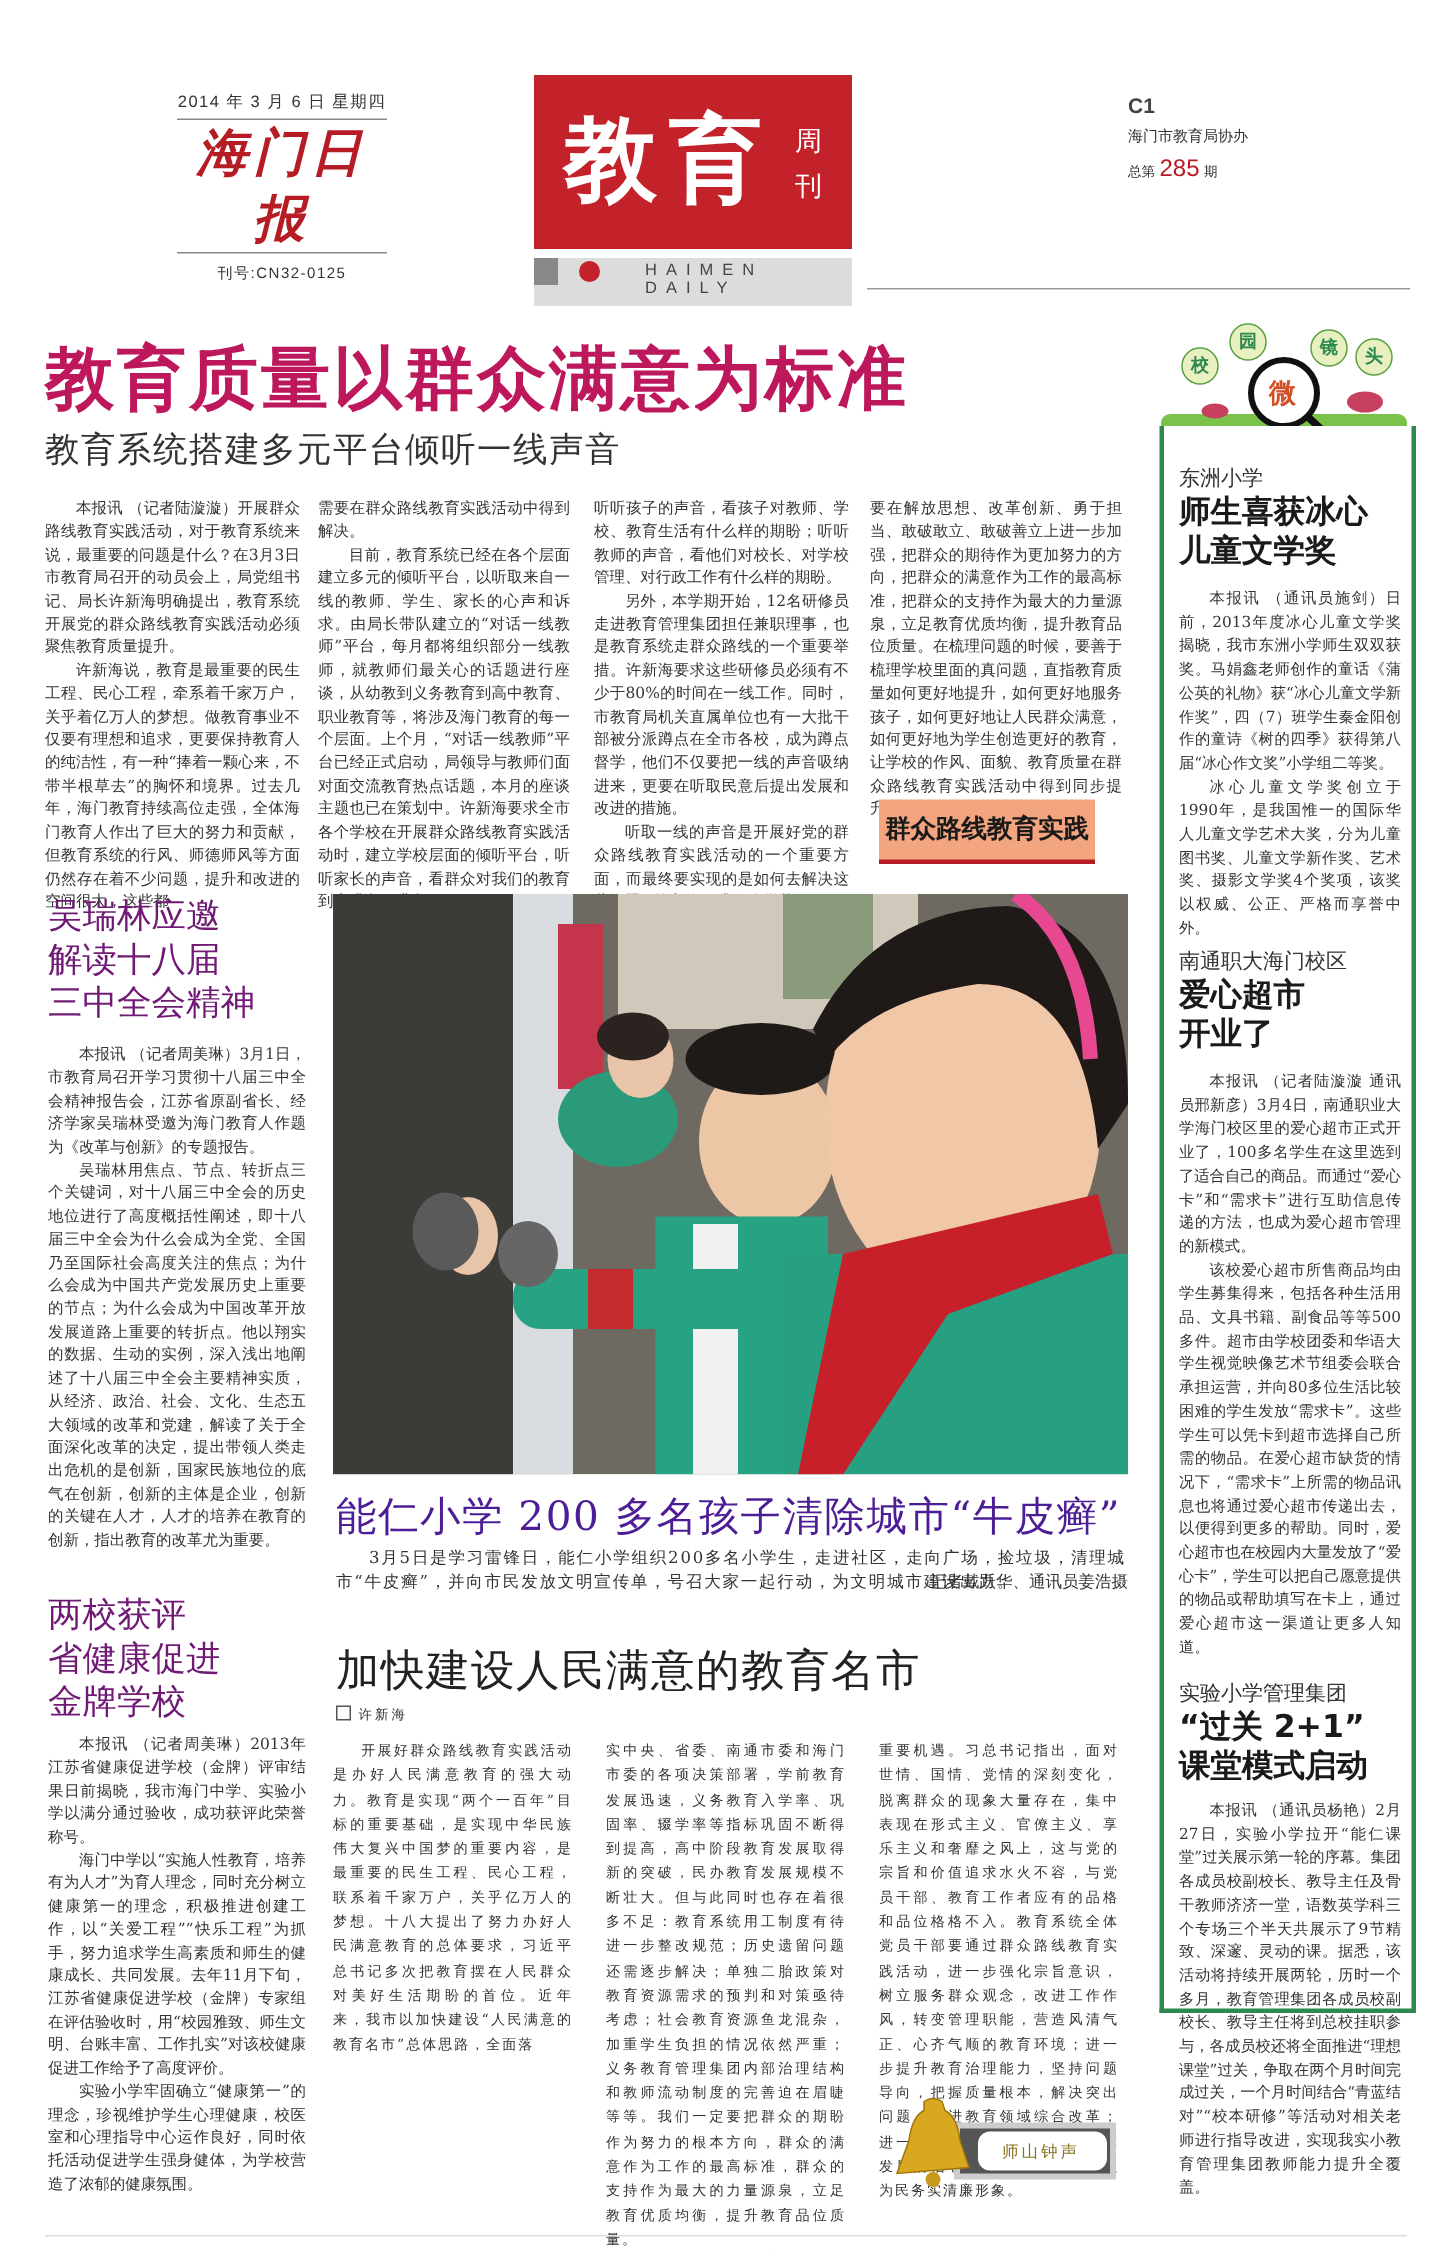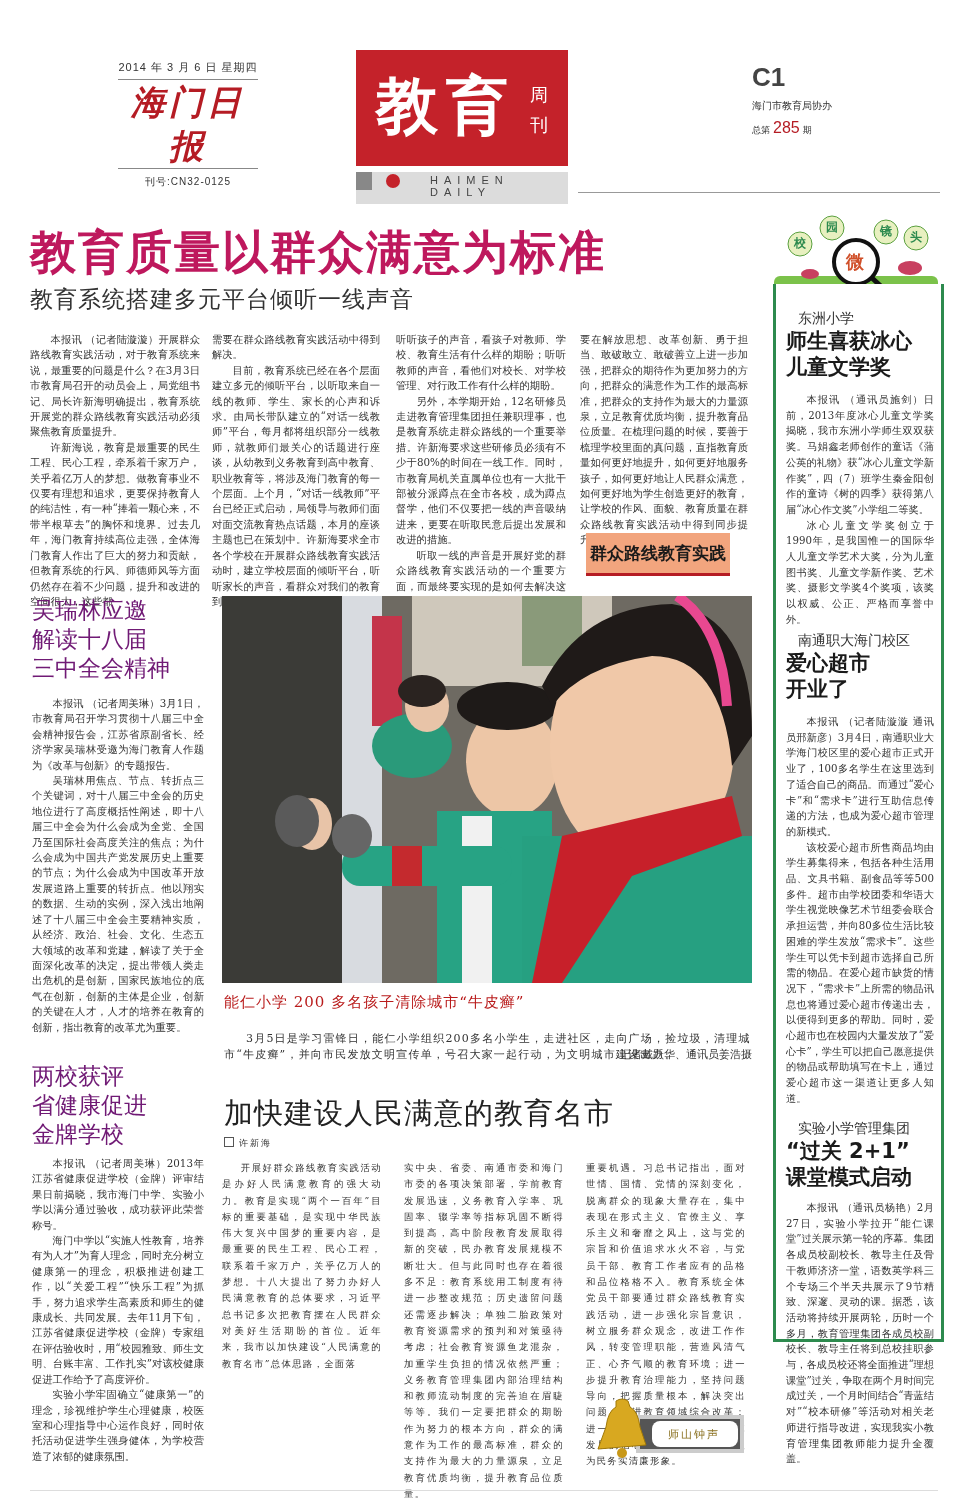--- a/index.html
+++ b/index.html
@@ -12,48 +12,48 @@
   .mast-logo { font-family:"DejaVu Serif", serif; font-size:34px; font-weight:bold; color:#b51c24; font-style:italic; letter-spacing:4px; line-height:44px; border-bottom:1px solid #888; }
   .mast-issn { font-family:"Liberation Sans", sans-serif; font-size:10px; color:#333; margin-top:6px; letter-spacing:1px; }
   .mast-red { left:356px; top:50px; width:212px; height:116px; background:#c4222a; }
   .mast-red .big { position:absolute; left:20px; top:14px; font-size:62px; color:#fff; font-family:"DejaVu Serif", serif; letter-spacing:8px; font-weight:bold; }
   .mast-red .small { position:absolute; right:18px; top:30px; font-size:18px; color:#fff; width:20px; line-height:30px; font-family:"DejaVu Sans", sans-serif; }
   .mast-bar { left:356px; top:172px; width:212px; height:32px; background:#dcdcdc; }
   .mast-bar .sq { position:absolute; left:0; top:0; width:16px; height:18px; background:#888; }
   .mast-bar .logo { position:absolute; left:30px; top:2px; width:14px; height:14px; border-radius:50%; background:#c4222a; }
   .mast-bar .en { position:absolute; left:74px; top:2px; font-family:"Liberation Sans", sans-serif; font-size:11px; letter-spacing:6px; color:#444; }
   .mast-right { left:752px; top:62px; width:160px; }
-  .page-no { font-family:"Liberation Sans", sans-serif; font-size:26px; font-weight:bold; color:#444; }
+  .page-no { font-family:"Liberation Sans", sans-serif; font-size:14px; font-weight:bold; color:#444; }
   .cohost { font-family:"Liberation Sans", sans-serif; font-size:10px; color:#333; margin-top:6px; }
   .issue { font-family:"Liberation Sans", sans-serif; font-size:9px; color:#333; margin-top:6px; }
   .issue b { color:#b51c24; font-size:16px; font-weight:normal; margin:0 3px; }
   .mast-rule { left:578px; top:192px; width:362px; height:1px; background:#999; }
   
   .hl { left:30px; top:222px; font-size:46px; font-weight:bold; letter-spacing:2px; color:#be185d; }
   .subhl { left:30px; top:284px; font-size:23px; color:#333; font-family:"DejaVu Sans", sans-serif; letter-spacing:1px; }
   .col { font-size:10.3px; line-height:15.4px; color:#333; text-align:justify; }
   .col p { margin:0; text-indent:2em; }
   .badge { left:586px; top:533px; width:144px; height:40px; background:#f2a57e; border-bottom:3px solid #b51c24; text-align:center; }
   .badge span { font-family:"DejaVu Sans", sans-serif; font-weight:bold; font-size:17px; line-height:40px; color:#1a1a1a; }
   
   .sh { font-family:Liberation Sans, sans-serif; font-size:23px; line-height:29px; color:#701a75; }
   
   .photo { left:222px; top:596px; width:530px; height:387px; overflow:hidden; }
-  .cap-title { left:224px; top:993px; font-size:15px; color:#b91c1c; letter-spacing:1px; }
+  .cap-title { left:224px; top:993px; font-size:27px; color:#4c1d95; letter-spacing:1px; }
   .cap-text { left:224px; top:1031px; width:528px; font-size:11px; line-height:16px; color:#333; letter-spacing:1.2px; }
   .cap-credit { position:absolute; right:0; bottom:0; font-family:"DejaVu Sans", sans-serif; letter-spacing:0; }
   .art2-title { left:224px; top:1094px; font-size:29px; color:#222; letter-spacing:1px; }
   .byline { left:224px; top:1137px; font-family:"DejaVu Sans", sans-serif; font-size:9px; color:#333; letter-spacing:2px; }
   .byline i { display:inline-block; width:8px; height:8px; border:1px solid #555; margin-right:5px; vertical-align:-1px; }
   .col2 { font-size:9.4px; line-height:16.3px; letter-spacing:1.3px; color:#333; text-align:justify; }
   .col2 p { margin:0; text-indent:2em; }
   
   .rbox { left:773px; top:284px; width:165px; height:1055px; border:3px solid #2d8a4e; border-top:none; background:#fff; }
   .rtop { left:770px; top:214px; width:172px; height:80px; }
-  .rhead-small { font-family:"DejaVu Sans", sans-serif; font-size:14px; color:#333;margin-left:12px; }
+  .rhead-small { font-family:"DejaVu Sans", sans-serif; font-size:14px; color:#333; }
   .rhead-big { font-family:"DejaVu Sans", sans-serif; font-size:21px; line-height:26px; color:#1a1a1a; font-weight:bold; }
   .rcol { font-size:10.2px; line-height:15.7px; color:#333; text-align:justify; }
   .rcol p { margin:0; text-indent:2em; }
   .rule-bottom { left:30px; top:1490px; width:908px; height:1px; background:#ddd; }
   .bell { left:596px; top:1397px; width:150px; height:62px; }
 </style>
 </head>
 <body>
 
 <div class="abs mast-left">

